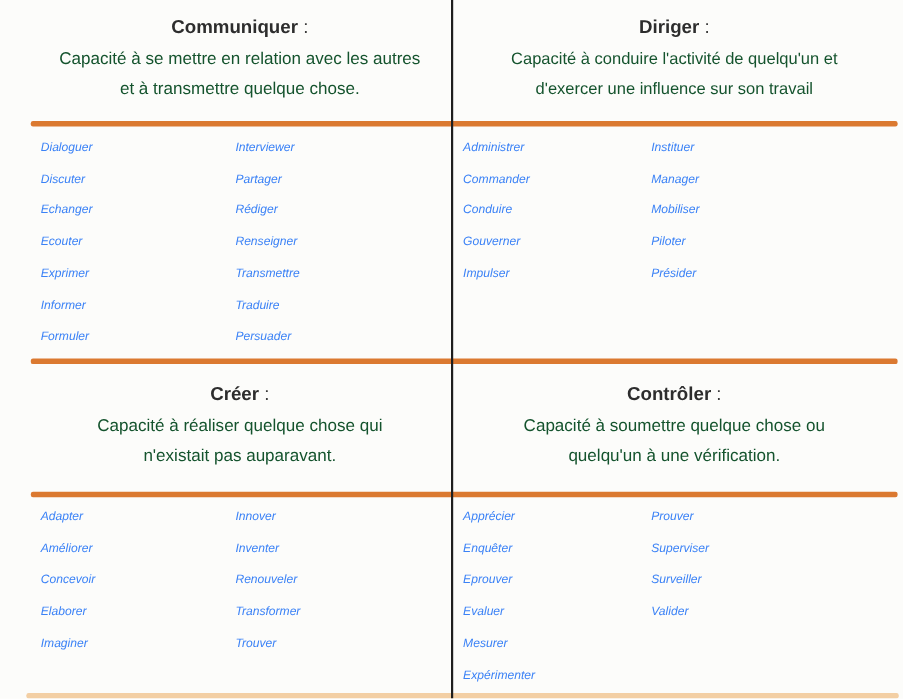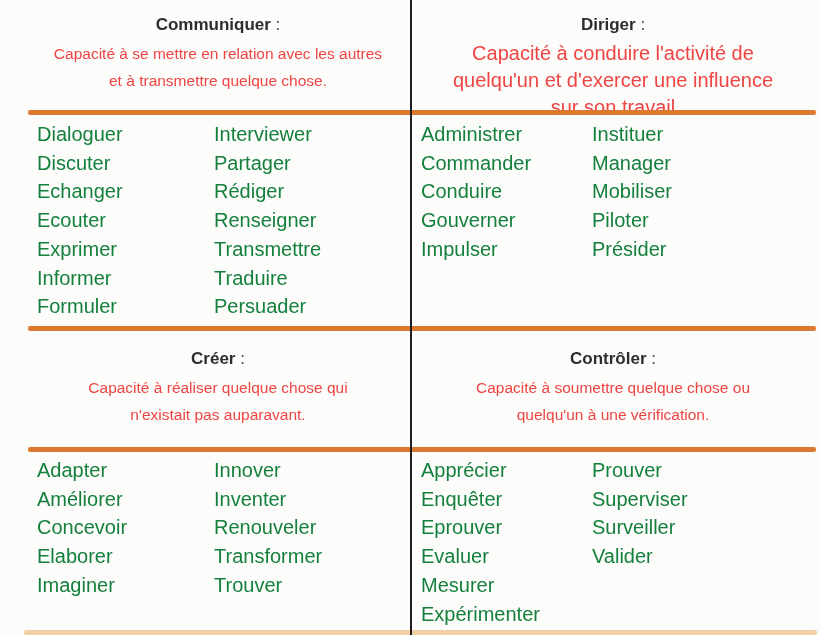--- a/index.html
+++ b/index.html
@@ -43,31 +43,32 @@
 
   .qtitle{
     font-size:17px;
     font-weight:bold;
     color:#2d2d2d;
     line-height:26px;
   }
   .qtitle .suffix{font-weight:normal;color:#3a3a3a;}
   .qdesc{
     margin:2px auto 0 auto;
-    color:#ef4444;
+    color:#14532d;
   }
   .qd-tl{width:332px;font-size:15.5px;line-height:27px;}
-  .qd-tr{width:348px;font-size:20px;line-height:27px;}
+  .qd-tr{width:348px;font-size:15px;line-height:27px;}
   .qd-bl{width:302px;font-size:15.5px;line-height:27px;text-align:center;}
   .qd-br{width:302px;font-size:15.5px;line-height:27px;}
 
   .wordcol{
     position:absolute;
-    font-size:20px;
-    color:#15803d;
+    font-size:11px;
+    color:#3b82f6;
+    font-style:italic;
   }
   .wordcol .word{
     line-height:28.7px;
     white-space:nowrap;
   }
   .top-row{top:120px;}
   .bot-row{top:456px;}
   .c-tl1{left:37px;}
   .c-tl2{left:214px;}
   .c-tr1{left:421px;}

